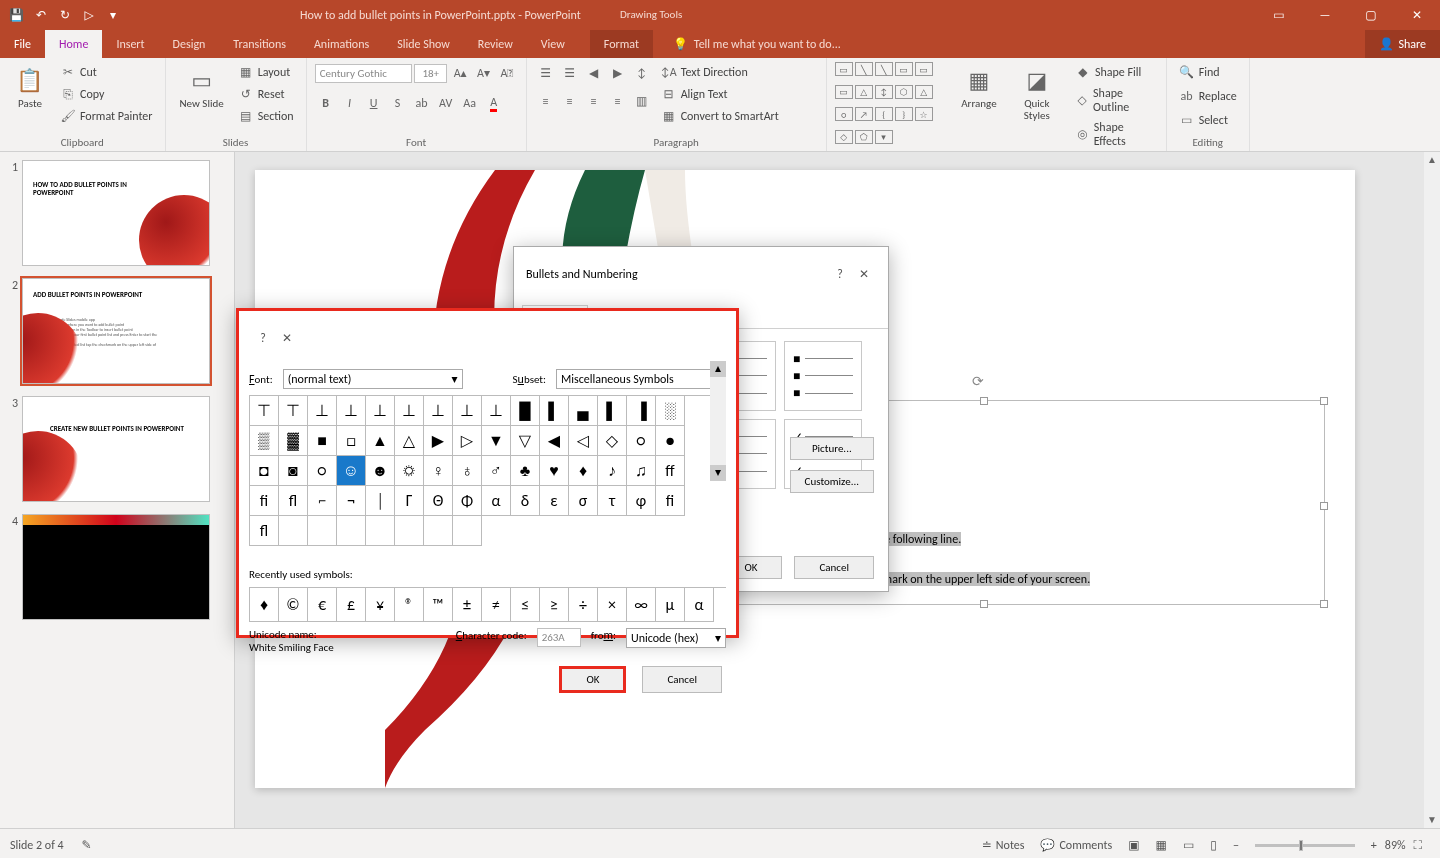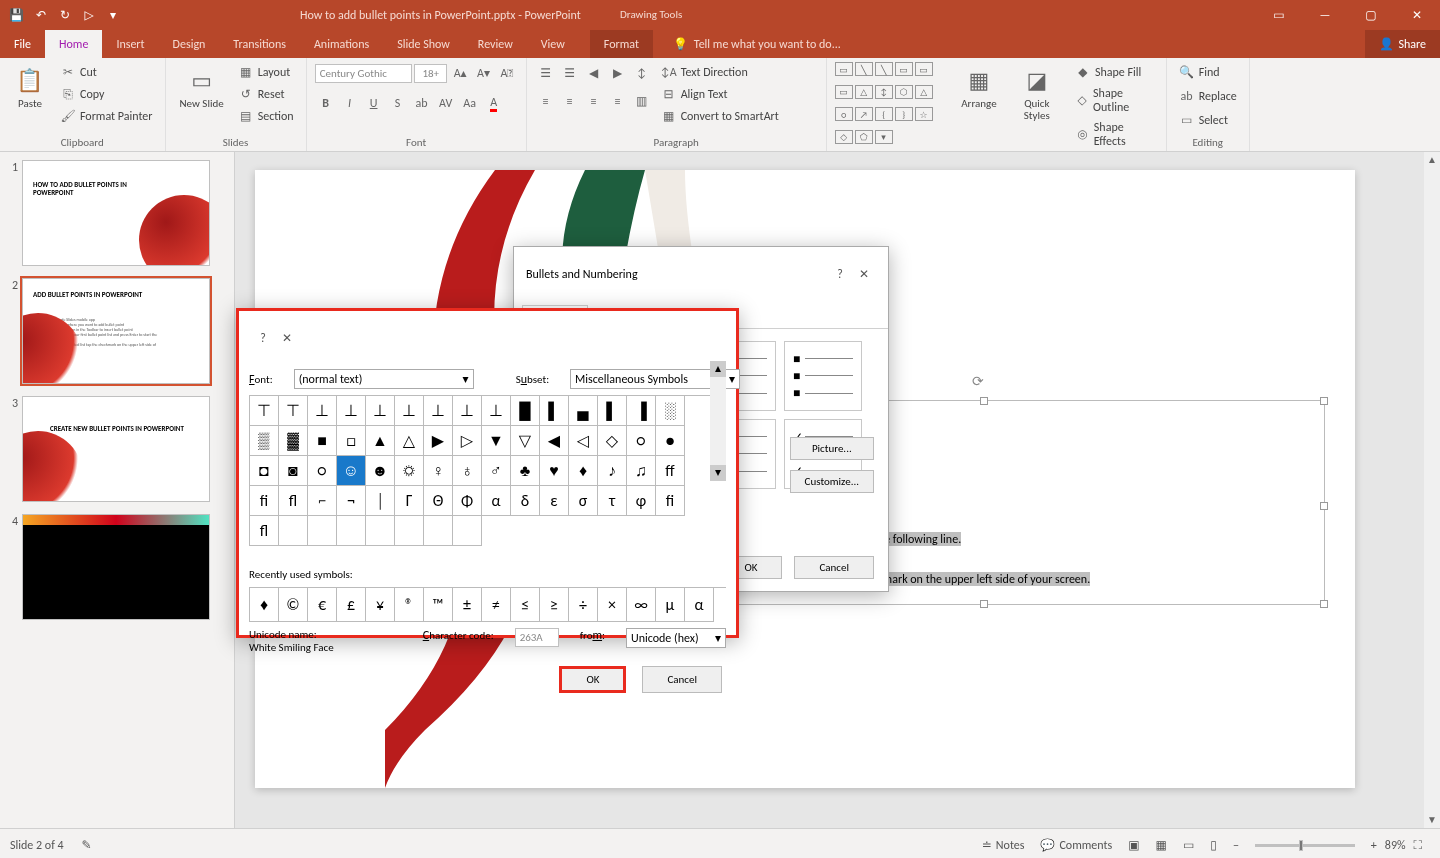--- a/index.html
+++ b/index.html
@@ -78,21 +78,21 @@
 .bn-cell .b{width:6px;text-align:center;}
 .bn-cell .l{flex:1;height:1px;background:#888;}
 .bn-cell.none{align-items:center;justify-content:center;font-size:11px;}
 .bn-side{position:absolute;right:14px;top:190px;display:flex;flex-direction:column;gap:10px;}
 .bn-side button{padding:4px 14px;background:#efefef;border:1px solid #bbb;font-size:11px;cursor:pointer;}
 .bn-footer{position:absolute;bottom:12px;right:14px;display:flex;gap:12px;}
 .bn-footer button{padding:4px 24px;background:#efefef;border:1px solid #bbb;font-size:11px;cursor:pointer;}
 
 
 .sym-dialog{left:236px;top:308px;width:503px;height:330px;border:3px solid #e92a1e;z-index:10;}
-.sym-row{display:flex;align-items:center;gap:21px;padding:4px 10px;}
+.sym-row{display:flex;align-items:center;gap:10px;padding:4px 10px;}
 .sym-label{font-size:11px;}
 .sym-select{flex:1;border:1px solid #aaa;padding:2px 4px;font-size:11px;display:flex;justify-content:space-between;align-items:center;background:#fff;}
 .sym-grid{margin:2px 10px;display:flex;flex-wrap:wrap;border-left:1px solid #bbb;border-top:1px solid #bbb;width:464px;}
 .sym-cell{width:29px;height:30px;border-right:1px solid #bbb;border-bottom:1px solid #bbb;display:flex;align-items:center;justify-content:center;font-size:16px;cursor:pointer;}
 .sym-cell.sel{background:#1979ca;color:#fff;}
 .sym-recent{margin:2px 10px;display:flex;border-left:1px solid #bbb;border-top:1px solid #bbb;}
 .sym-recent .sym-cell{width:29px;height:34px;}
 .sym-footer{display:flex;justify-content:flex-end;gap:16px;padding:8px 14px;}
 .sym-footer button{padding:4px 24px;font-size:11px;cursor:pointer;}
 .sym-footer .ok{border:3px solid #e92a1e;background:#efefef;}

